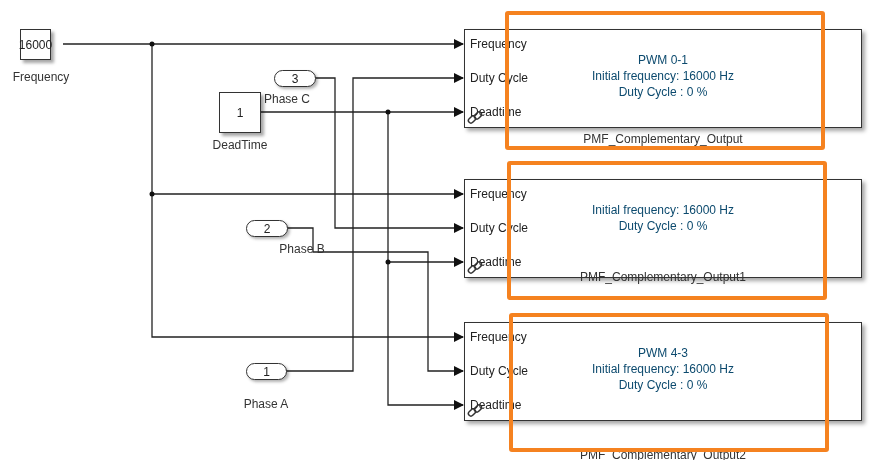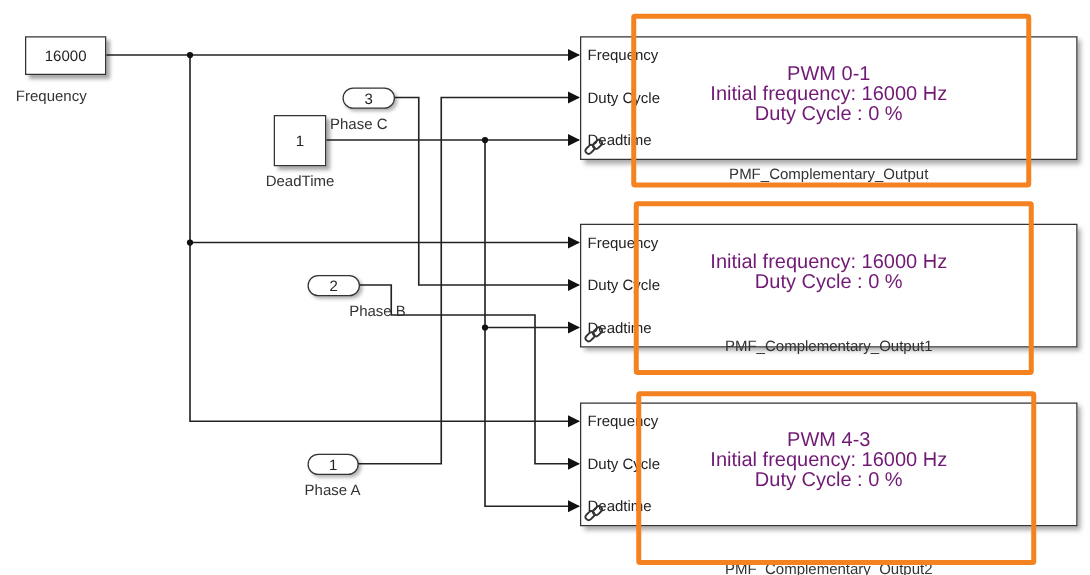--- a/index.html
+++ b/index.html
@@ -9,21 +9,21 @@
   .blk { position:absolute; background:#fff; border:1.5px solid #333;
          box-shadow:3px 3px 3px rgba(0,0,0,0.35); box-sizing:border-box; }
   .const { display:flex; align-items:center; justify-content:center; font-size:12px; }
   .lbl { position:absolute; font-size:12px; color:#333; white-space:nowrap; transform:translateX(-50%); }
   .inport { position:absolute; background:#fff; border:1.5px solid #333; border-radius:10px;
             box-sizing:border-box; box-shadow:2px 2px 3px rgba(0,0,0,0.3);
             display:flex; align-items:center; justify-content:center; font-size:12px; }
   .sub { position:absolute; background:#fff; border:1.5px solid #333; box-sizing:border-box;
          box-shadow:3px 3px 4px rgba(0,0,0,0.35); }
   .port { position:absolute; left:5px; font-size:12px; color:#222; }
-  .center { position:absolute; left:0; right:0; top:18px; text-align:center; font-size:16px; line-height:16px; color:#701a75; }
+  .center { position:absolute; left:0; right:0; top:18px; text-align:center; font-size:12px; line-height:16px; color:#0c4a6e; }
   .link { position:absolute; left:2px; bottom:1px; width:16px; height:16px; }
   .highlight { position:absolute; border:4px solid #f58220; border-radius:3px; box-sizing:border-box; pointer-events:none; }
 </style>
 </head>
 <body>
 
 <svg id="wires" width="872" height="460">
   <defs>
     <marker id="arr" markerWidth="10" markerHeight="10" refX="9" refY="5" orient="auto" markerUnits="userSpaceOnUse">
       <path d="M0,0 L10,5 L0,10 Z" fill="#111"></path>
@@ -46,21 +46,21 @@
     <polyline points="388,262 388,405 463,405" marker-end="url(#arr)"></polyline>
   </g>
   <g fill="#111">
     <circle cx="152" cy="44" r="2.5"></circle>
     <circle cx="152" cy="194" r="2.5"></circle>
     <circle cx="388" cy="112" r="2.5"></circle>
     <circle cx="388" cy="262" r="2.5"></circle>
   </g>
 </svg>
 
-<div class="blk const" style="left:20px;top:29px;width:65px;height:31px;">
+<div class="blk const" style="left:20px;top:29px;width:31px;height:31px;">
   <span>16000</span>
 </div>
 <div class="lbl" style="left:41px;top:70px;">Frequency</div>
 
 <div class="blk const" style="left:219px;top:92px;width:42px;height:41px;">
   <span>1</span>
 </div>
 <div class="lbl" style="left:240px;top:138px;">DeadTime</div>
 
 <div class="inport" style="left:274px;top:70px;width:42px;height:17px;">
@@ -69,21 +69,21 @@
 <div class="lbl" style="left:287px;top:92px;">Phase C</div>
 
 <div class="inport" style="left:246px;top:220px;width:42px;height:17px;">
   <span>2</span>
 </div>
 <div class="lbl" style="left:266px;top:242px;margin-left:36px;">Phase B</div>
 
 <div class="inport" style="left:246px;top:363px;width:41px;height:17px;">
   <span>1</span>
 </div>
-<div class="lbl" style="left:266px;top:385px;">Phase A</div>
+<div class="lbl" style="left:266px;top:397px;">Phase A</div>
 
 <div class="sub" style="left:464px;top:29px;width:398px;height:99px;">
   <span class="port" style="top:7px;">Frequency</span>
   <span class="port" style="top:41px;">Duty Cycle</span>
   <span class="port" style="top:75px;">Deadtime</span>
   <div class="center" style="top:22px;">
     <div>PWM 0-1</div>
     <div>Initial frequency: 16000 Hz</div>
     <div>Duty Cycle : 0 %</div>
   </div>

